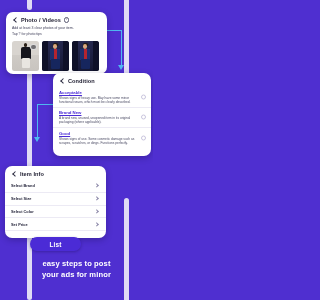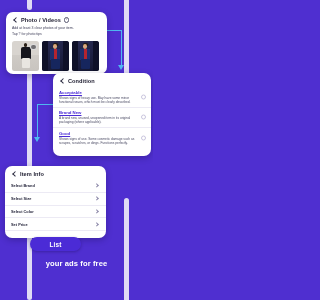--- a/index.html
+++ b/index.html
@@ -341,14 +341,15 @@
   <div class="row">
     <span class="row-label">Set Price</span>
     <span class="row-chev"></span>
   </div>
   <div class="list-btn-wrap">
     <button class="list-btn">List</button>
   </div>
 </div>
 
 <div class="tagline">
-  <div>your ads for free</div>
+  <div>easy steps to post</div>
+  <div>your ads for minor</div>
 </div>
 
 </body></html>

